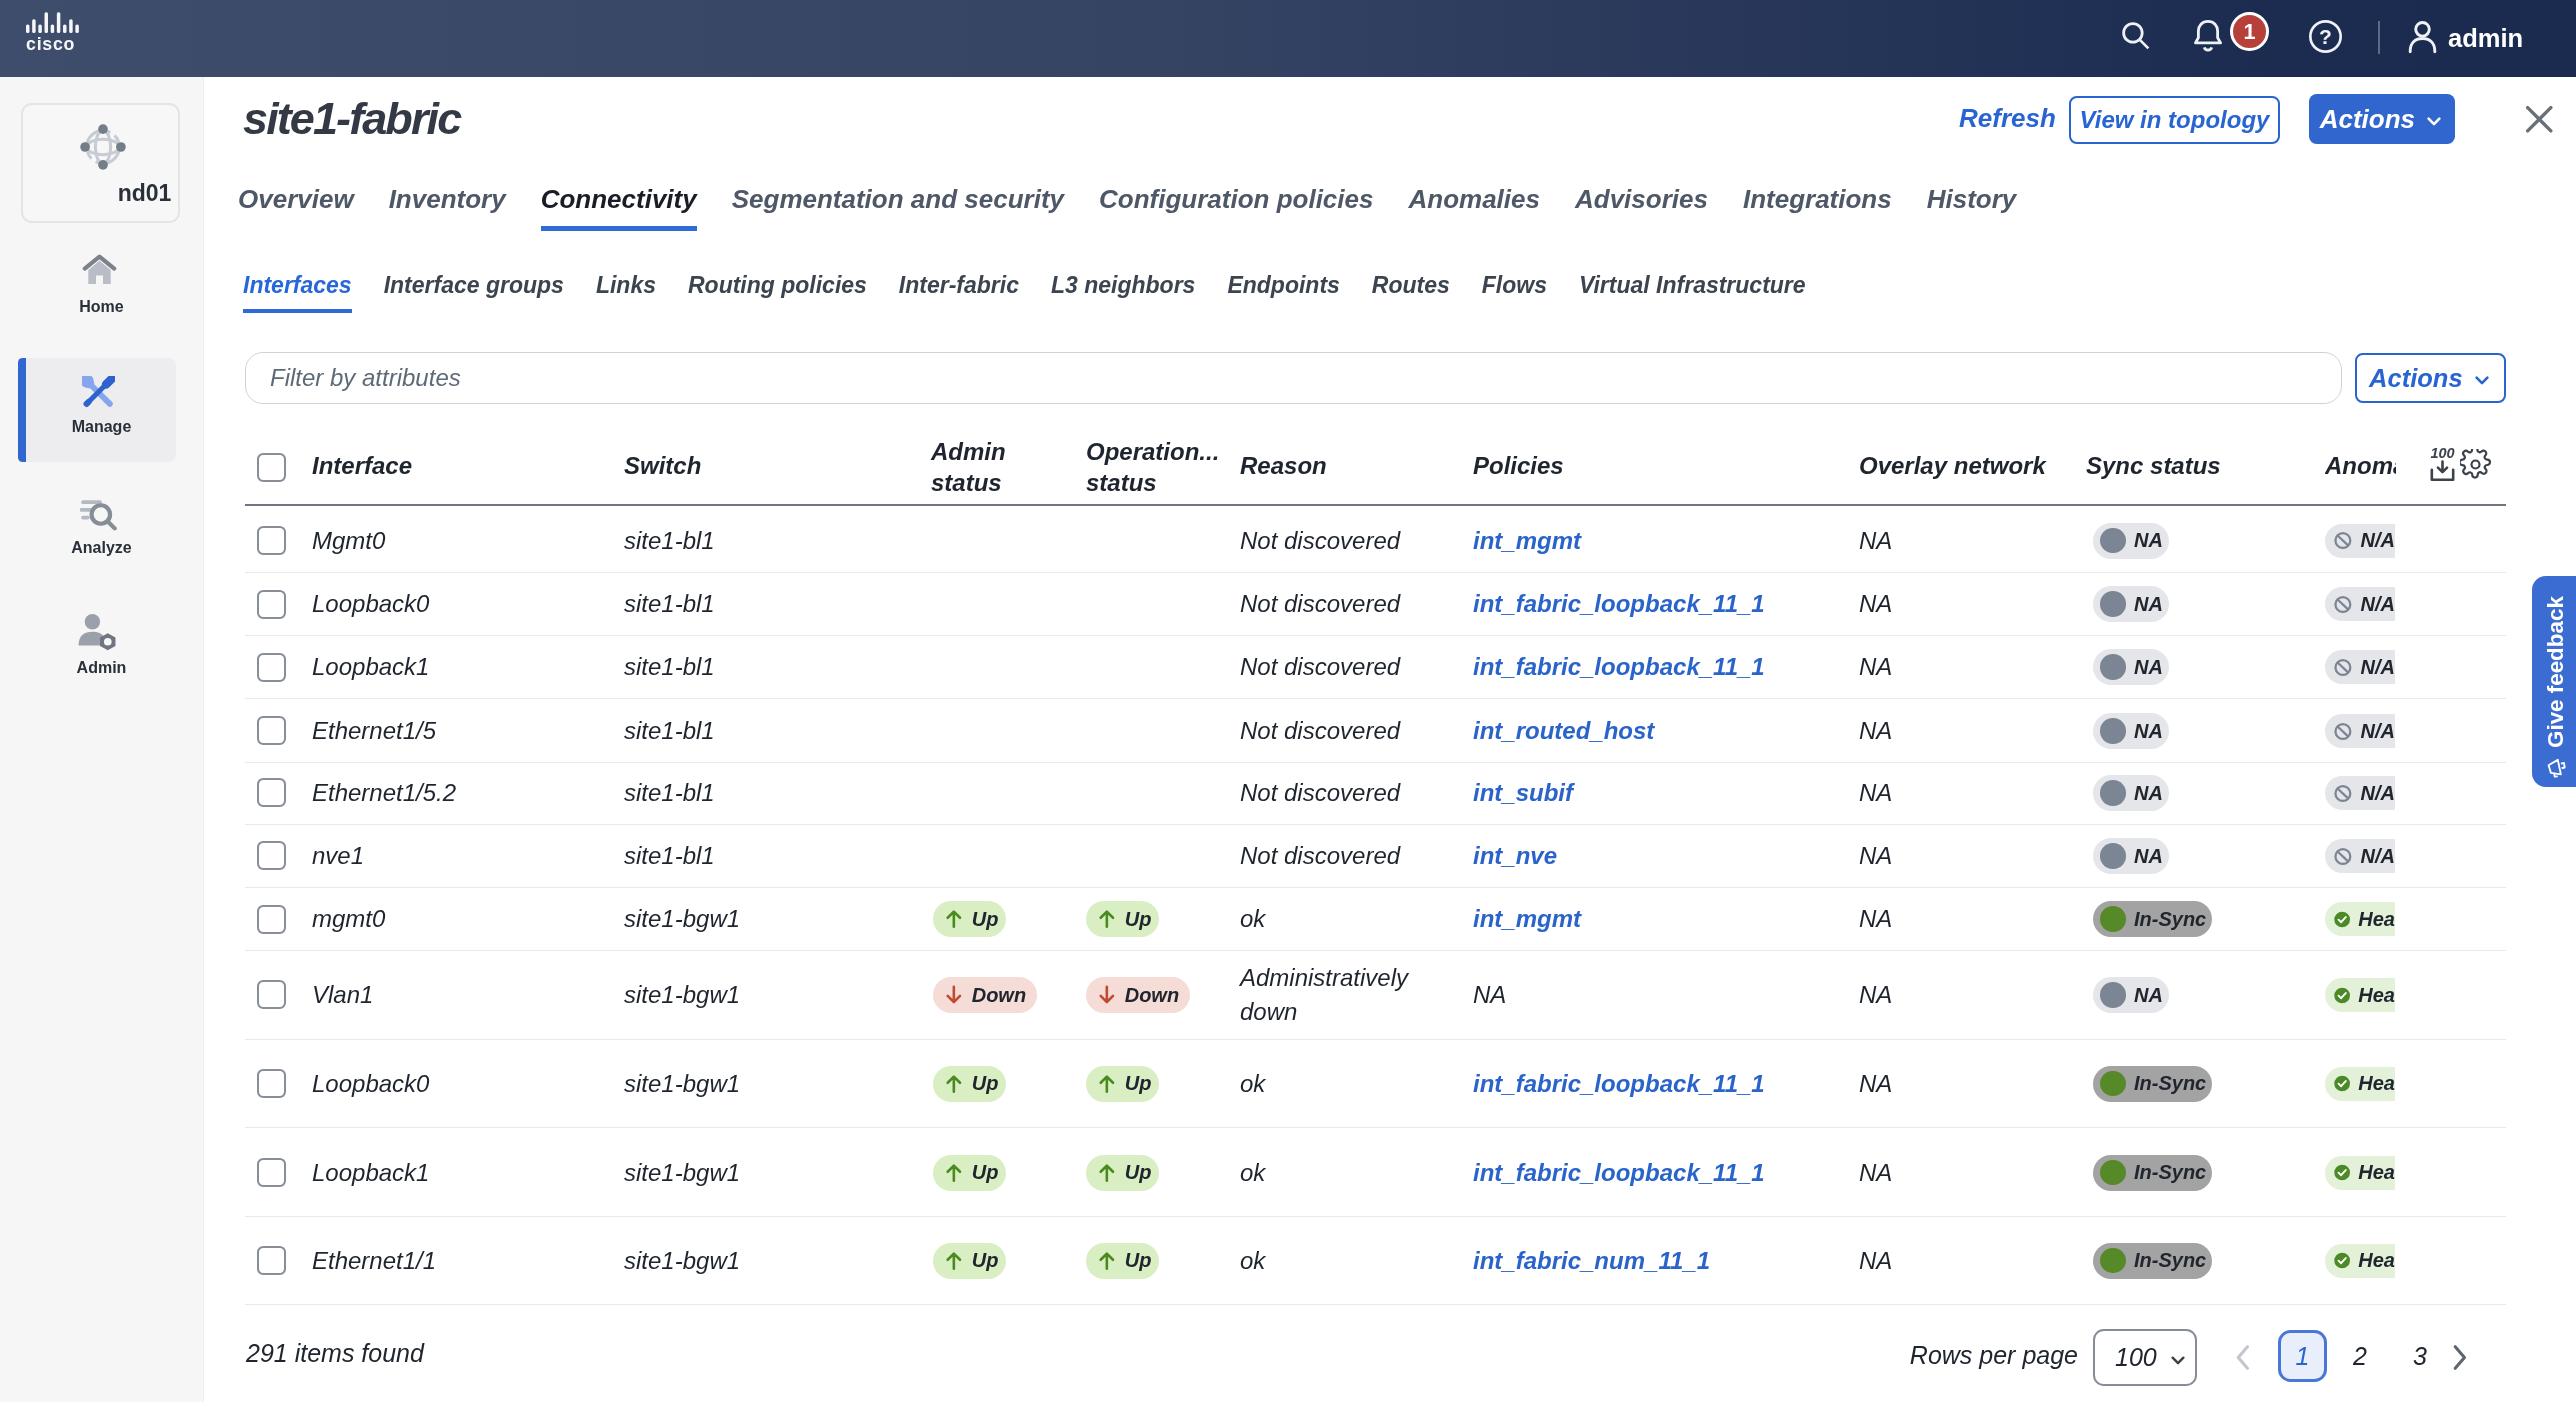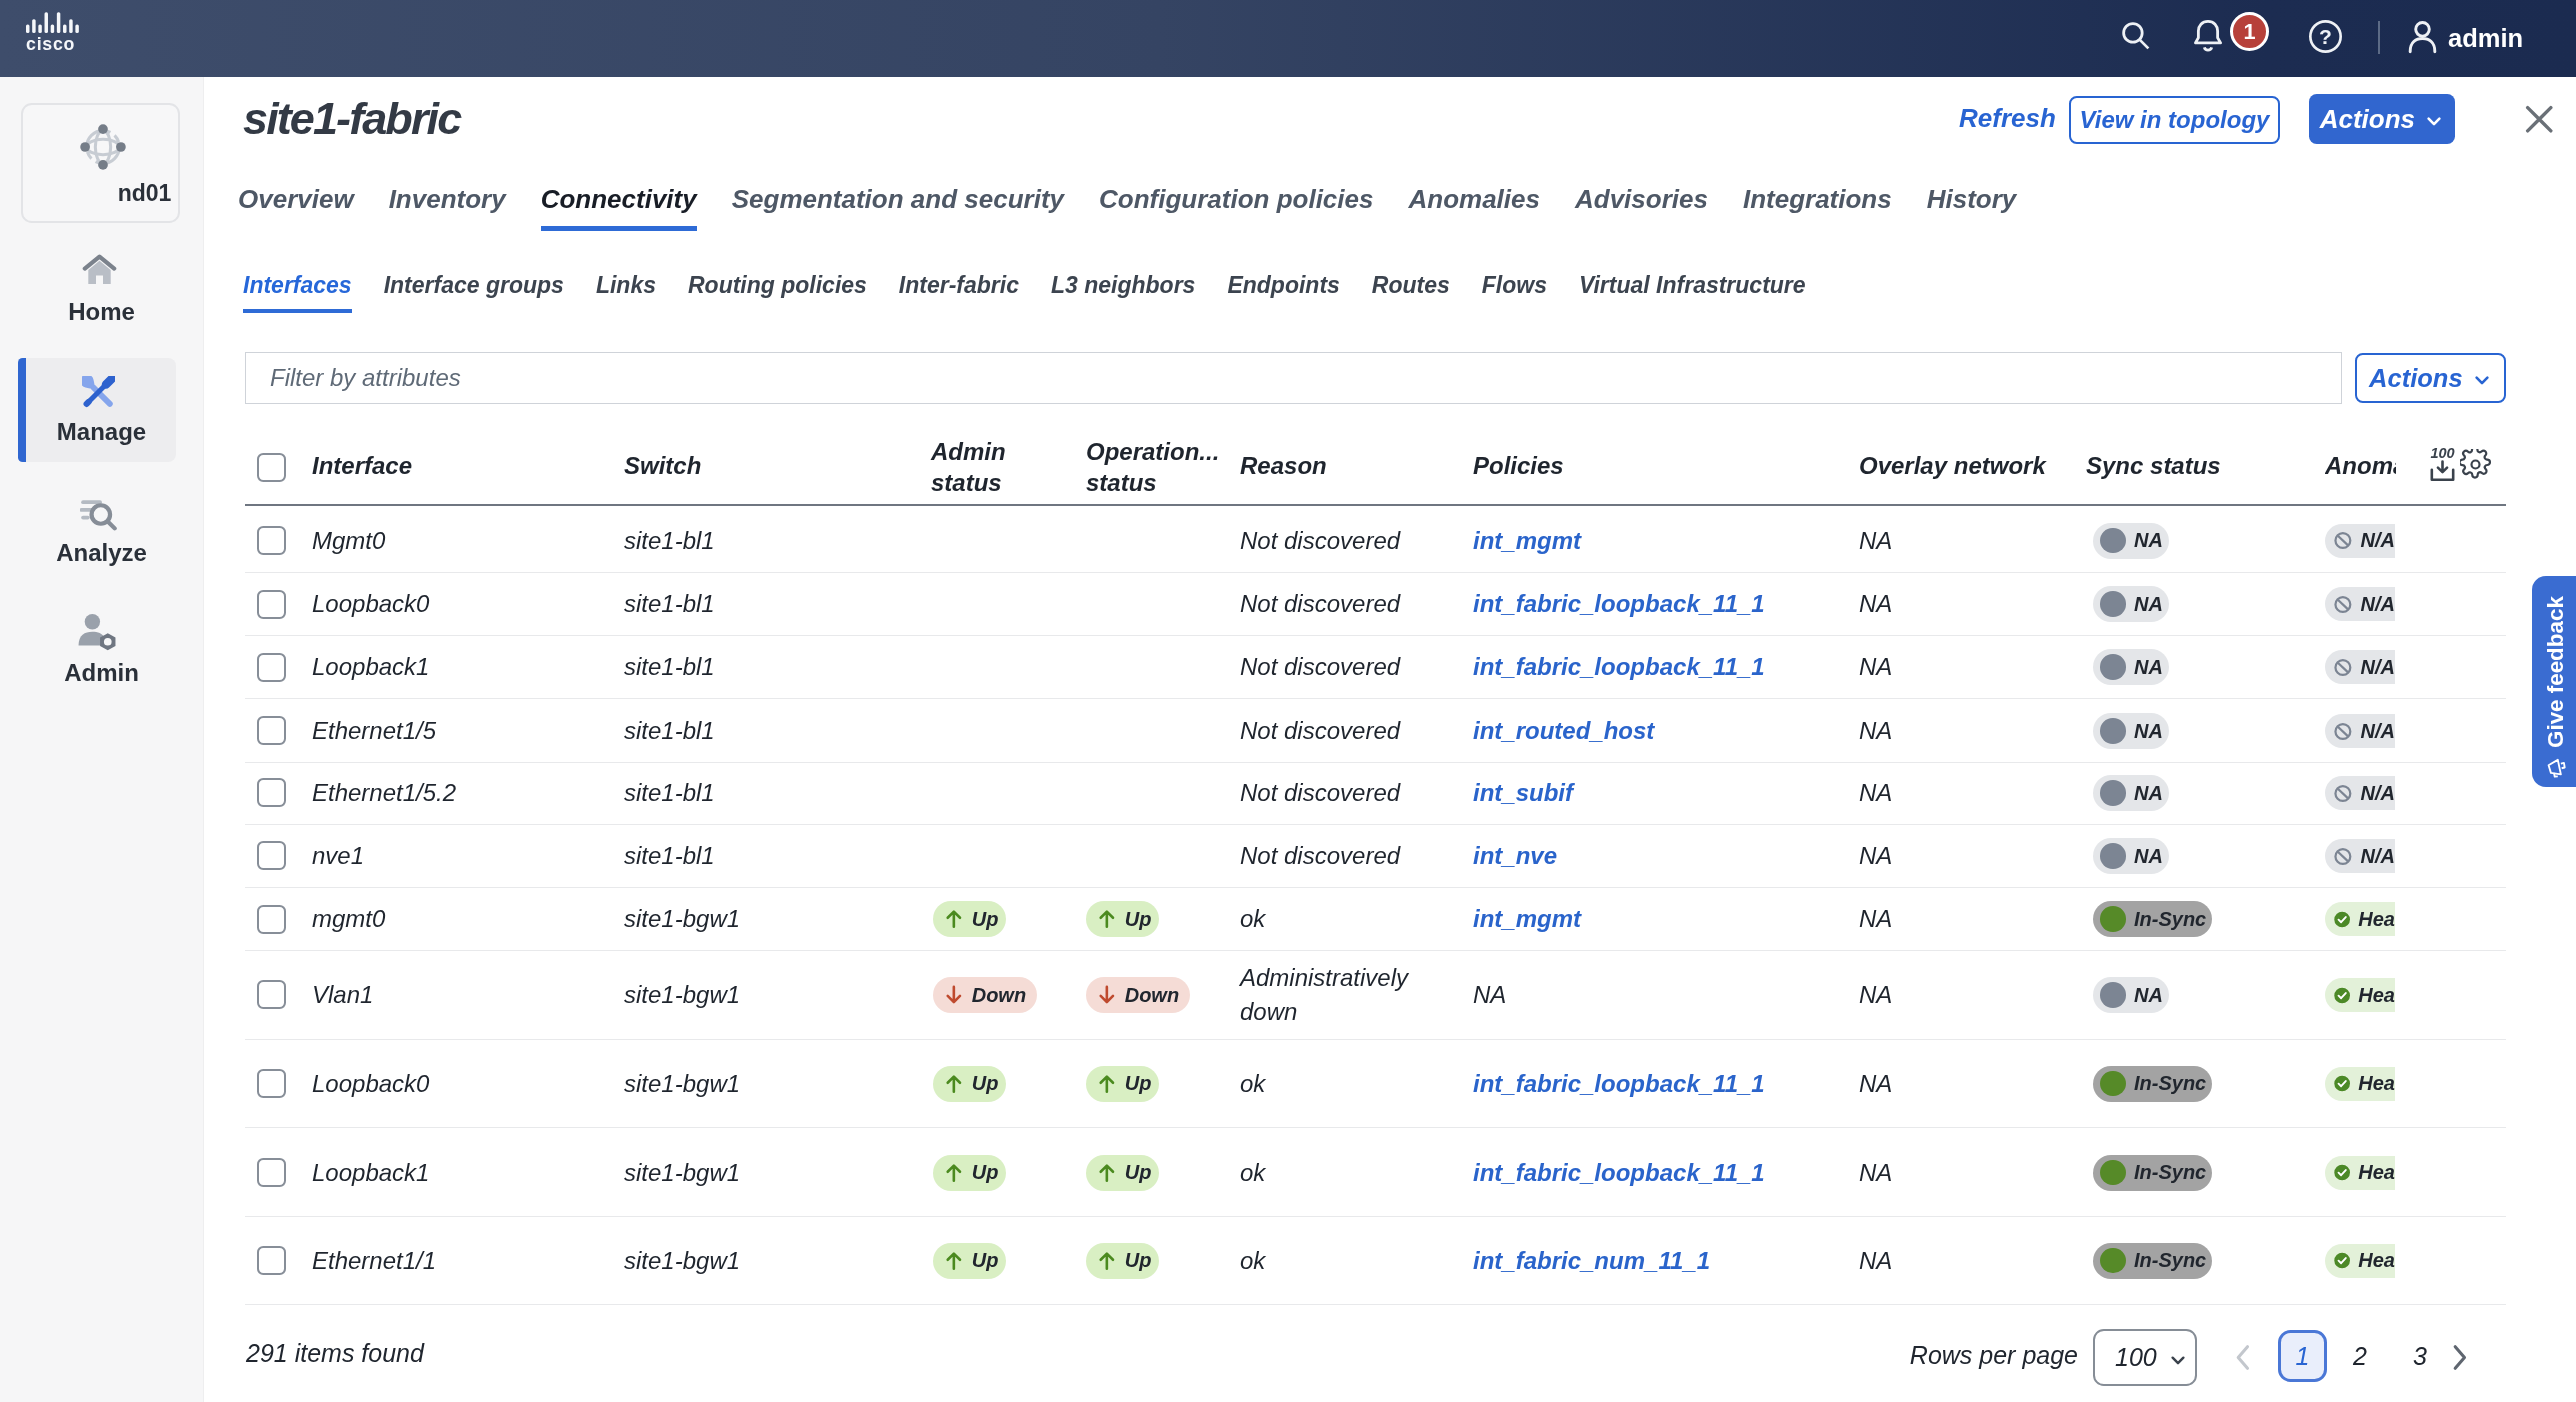--- a/index.html
+++ b/index.html
@@ -12,34 +12,34 @@
     background-color:#2c3c5c;
     background-image:linear-gradient(to right,#3e4d6b 0%,#354463 45%,#1c2c51 88%,#1b2b50 100%);
   }
   #brand { position:absolute; left:93px; top:0; height:77px; line-height:77px;
     color:#f5f7fa; font-size:29px; letter-spacing:0; }
   
   #sidebar { position:absolute; left:0; top:77px; width:204px; height:1326px;
     background:#f6f6f7; border-right:0.8px solid #eeeeef; }
   #nd01card { position:absolute; left:21px; top:25.5px; width:159px; height:120px;
     border:2.3px solid #e3e4e7; border-radius:10.8px; background:#f7f7f8;padding-left:44px; }
-  .navlabel { position:absolute; width:100%; text-align:center; font-size:24px;
+  .navlabel { position:absolute; width:100%; text-align:center; font-size:16px;
     font-weight:700; color:#2a3039; }
   
   #main { position:absolute; left:204px; top:77px; width:2372px; height:1326px; background:#fff;font-style:italic; }
   h1 { position:absolute; left:39px; top:16.3px; font-size:45px; font-weight:700; color:#333a45; letter-spacing:-1.9px;}
   .tabs { position:absolute; left:34px; top:107px; white-space:nowrap; }
   .tab { display:inline-block; font-size:26px; font-weight:700; color:#4e5866; margin-right:35px; padding-bottom:10.8px; }
   .tab.active { color:#181d26; border-bottom:5.4px solid #2e6bd6; }
   .subtabs { position:absolute; left:39px; top:194px; white-space:nowrap; }
   .stab { display:inline-block; font-size:23px; font-weight:700; color:#3c444f; margin-right:32px; padding-bottom:8.5px; }
   .stab.active { color:#2667d9; border-bottom:4.6px solid #2e6bd6; }
   
   #filterbox { position:absolute; left:41px; top:275px; width:2097px; height:52px;
-    border:1.5px solid #cfd3d9; border-radius:0; background:#fff;
+    border:1.5px solid #cfd3d9; border-radius:18px; background:#fff;
     font-size:24px; color:#5f6a77; line-height:49px; padding-left:24px; }
   #actions2 { position:absolute; left:2151px; top:276px; width:151px; height:50px;
     border:2.3px solid #2864d2; border-radius:7.7px; color:#2864d2; font-weight:700;
     font-size:25.5px; text-align:center; line-height:46px; }
   
   #refresh { position:absolute; left:1765px; top:26px; font-size:26px; font-weight:700; color:#2864d2; }
   #viewtopo { position:absolute; left:1865px; top:18.6px; width:211px; height:48px; border:2.3px solid #2864d2;
     border-radius:7.7px; color:#2864d2; font-weight:700; font-size:24px; text-align:center; line-height:43px; white-space:nowrap; }
   #actions1 { position:absolute; left:2105px; top:17px; width:146px; height:50px; background:#3166cf;
     border-radius:7.7px; color:#fff; font-weight:700; font-size:26px; text-align:center; line-height:50px; }

